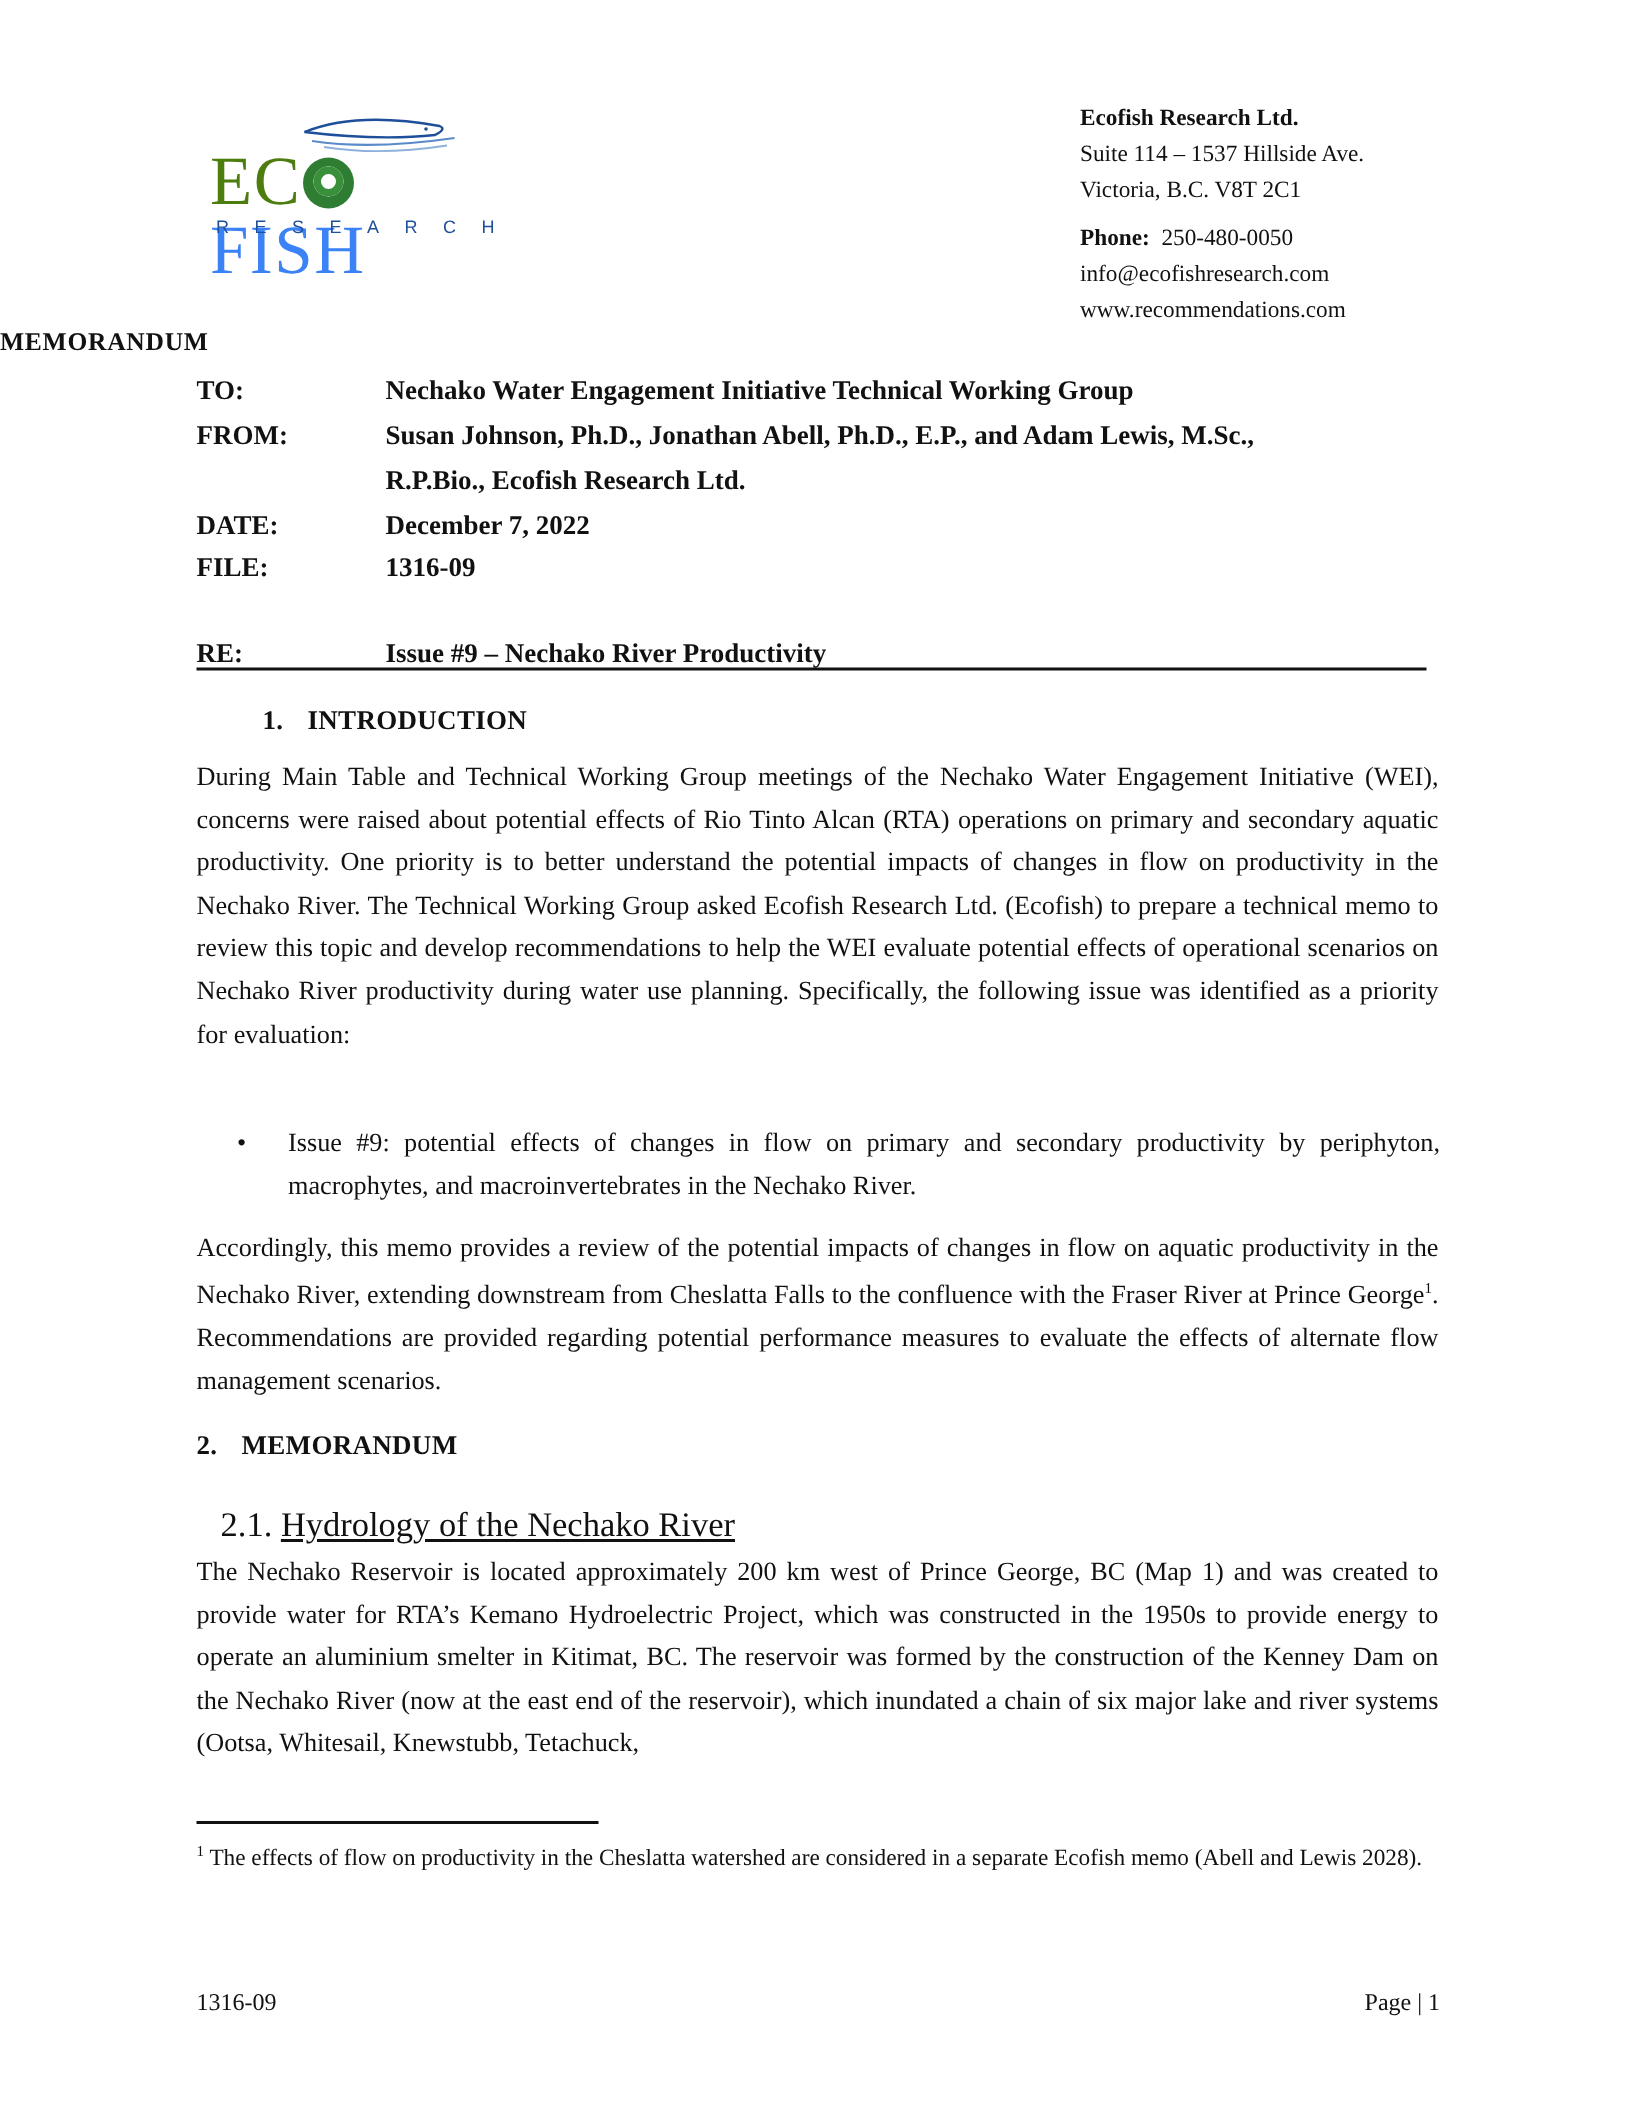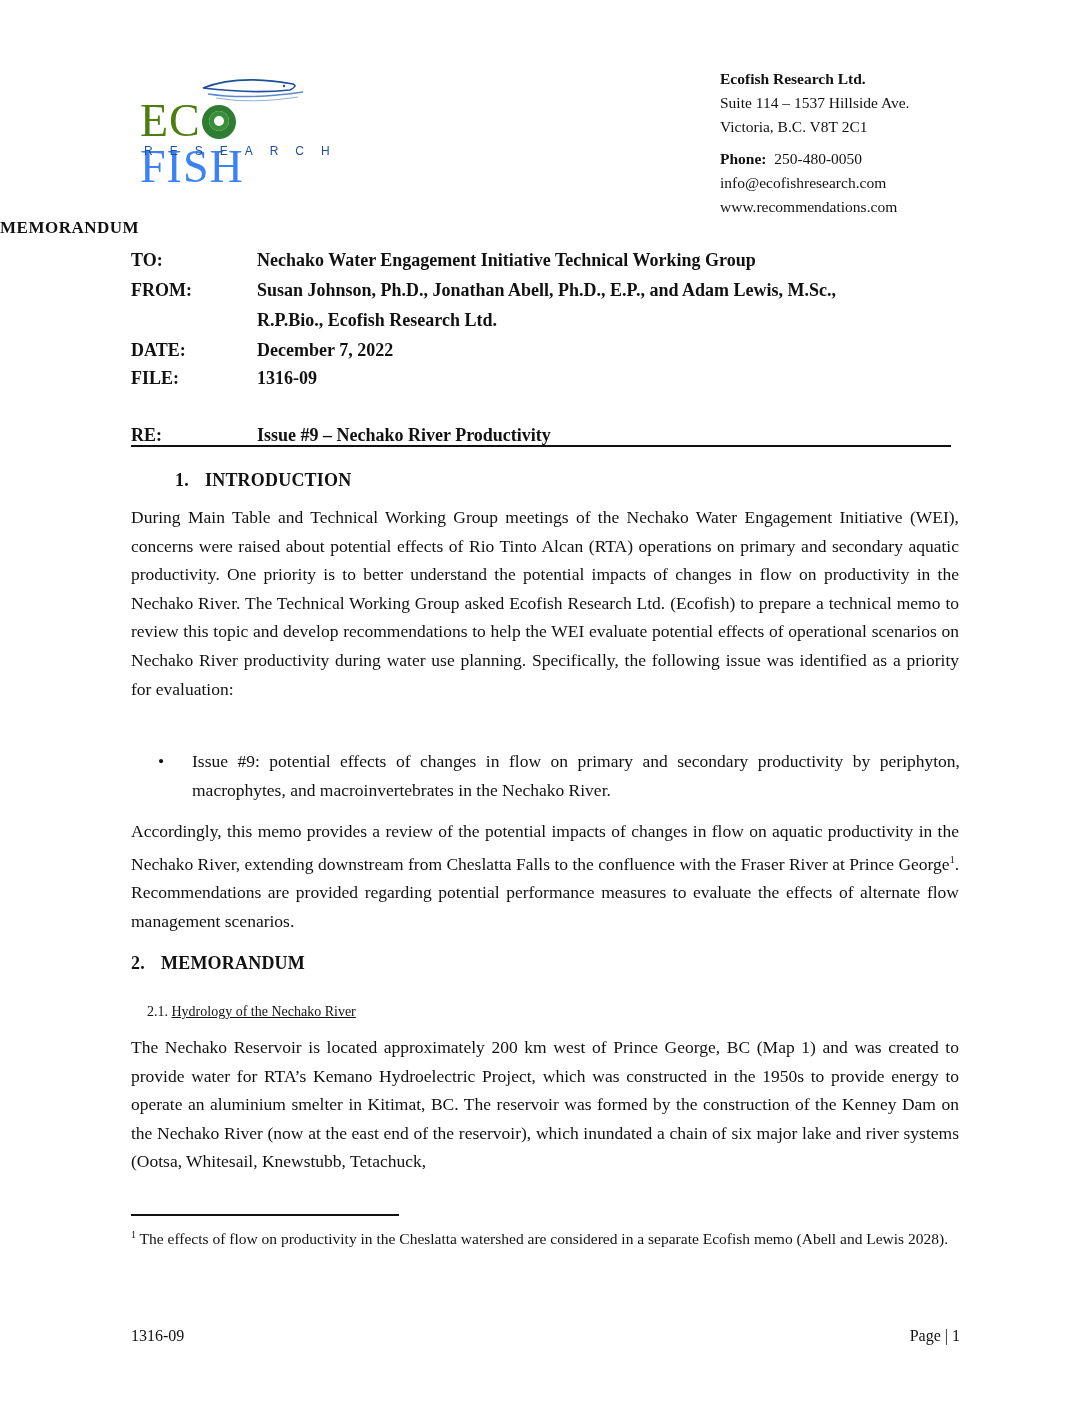--- a/index.html
+++ b/index.html
@@ -26,21 +26,21 @@
   .hdr { left: 131px; font-size: 18px; font-weight: bold; line-height: 30px; }
   .hdr .lbl { position: absolute; left: 0; width: 120px; }
   .hdr .val { position: absolute; left: 126px; width: 700px; }
   .rule { left: 131px; width: 820px; top: 445px; height: 2px; background: #111; }
   .h1 { left: 131px; font-size: 18px; font-weight: bold; letter-spacing: 0.2px; }
   .h1 .num { display: inline-block; width: 30px; }
   .para { left: 131px; width: 828px; font-size: 17.5px; line-height: 28.6px; text-align: justify; }
   .bullet { left: 158px; width: 800px; font-size: 17.5px; line-height: 28.6px; text-align: justify; }
   .bullet .dot { position: absolute; left: 0; top: 0; }
   .bullet .txt { position: absolute; left: 34px; width: 768px; }
-  .h2 { left: 147px; font-size: 14px; }
+  .h2 { left: 147px; font-size: 23px; }
   .h2 .t { text-decoration: underline; }
   .fn-rule { left: 131px; width: 268px; top: 1214px; height: 1.5px; background: #111; }
   .fn { left: 131px; width: 828px; top: 1224px; font-size: 15.5px; line-height: 22px; }
   .fn sup, .para sup { font-size: 10px; }
   .footer { top: 1327px; font-size: 16px; }
 </style>
 </head>
 <body>
 
 <div class="abs logo">

